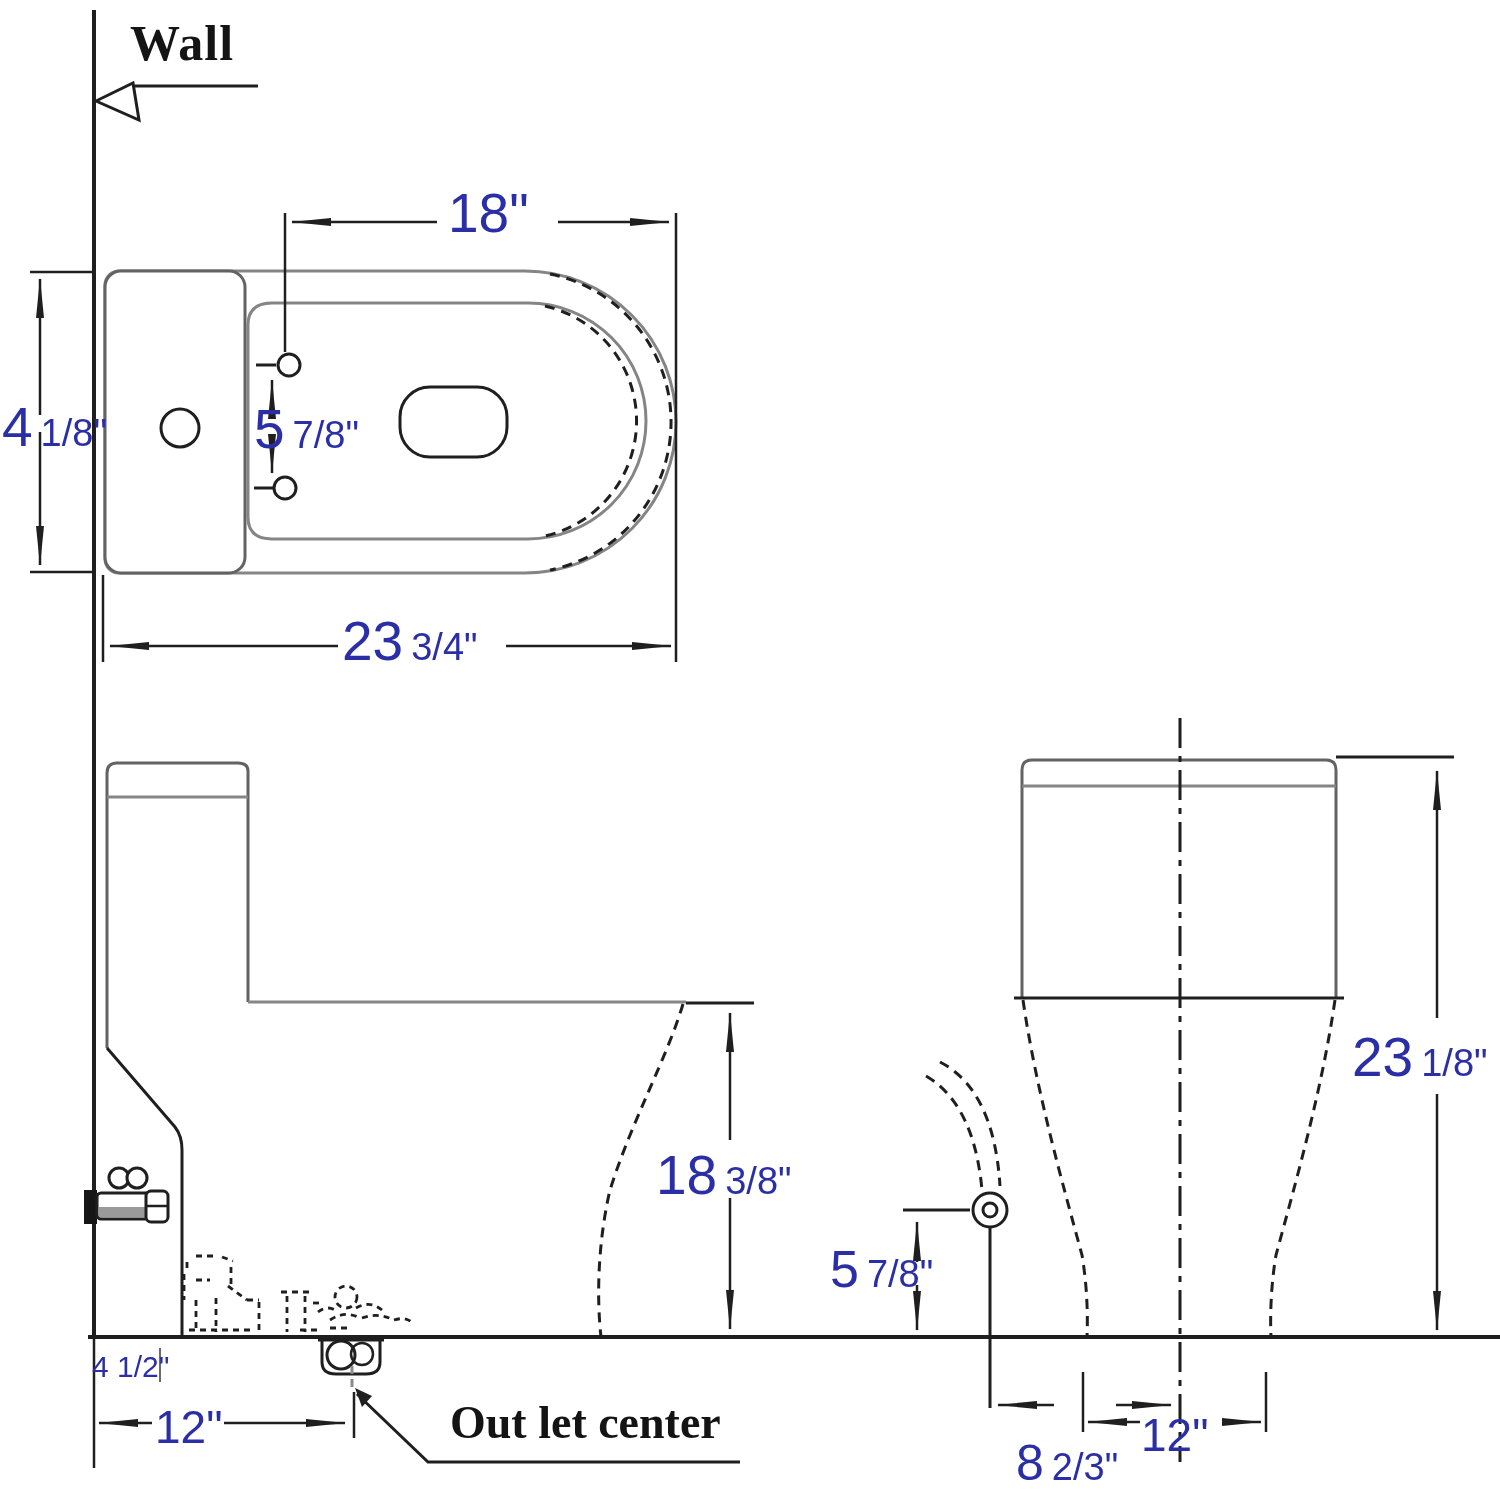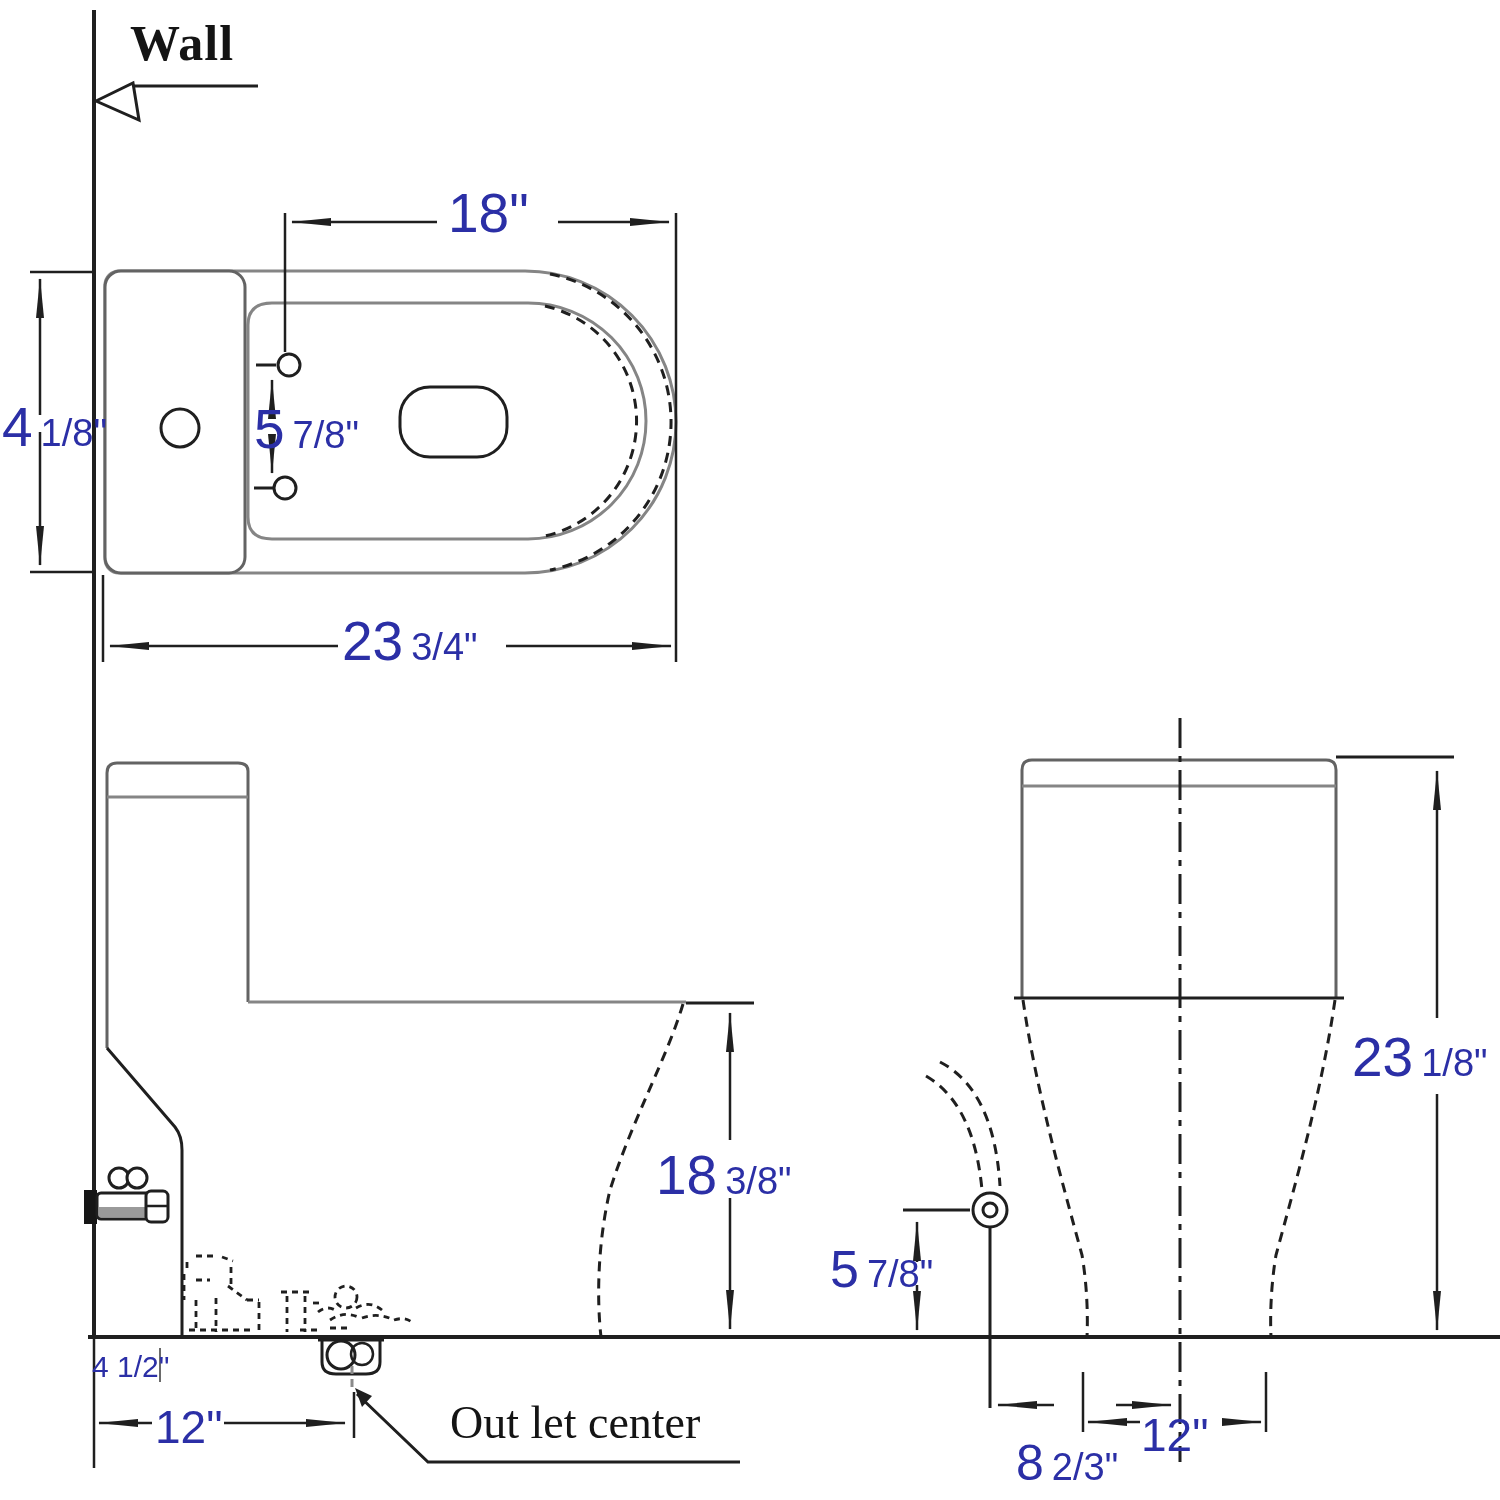--- a/index.html
+++ b/index.html
@@ -34,21 +34,21 @@
     position:absolute;display:flex;align-items:baseline;gap:8px;
     color:var(--dimension-text);line-height:1;white-space:nowrap;
   }
   .dim .big{font-size:55px;}
   .dim .small{font-size:38px;}
   .dim.f46 .big{font-size:46px;}
   .dim.f50 .big{font-size:50px;}
   .dim.f30 .big{font-size:30px;}
   .serif{
     position:absolute;line-height:1;white-space:nowrap;
-    font-family:"Liberation Serif",serif;color:var(--annotation-text);
+    font-family:"Liberation Serif",serif;color:var(--annotation-text);font-weight:bold;
   }
   .wall-label{font-size:50px;font-weight:bold;letter-spacing:1px;}
   .outlet-label{font-size:46px;}
 </style>
 </head>
 <body>
 
 <div id="canvas">
 
   <svg id="linework" width="1500" height="1500" viewBox="0 0 1500 1500">

